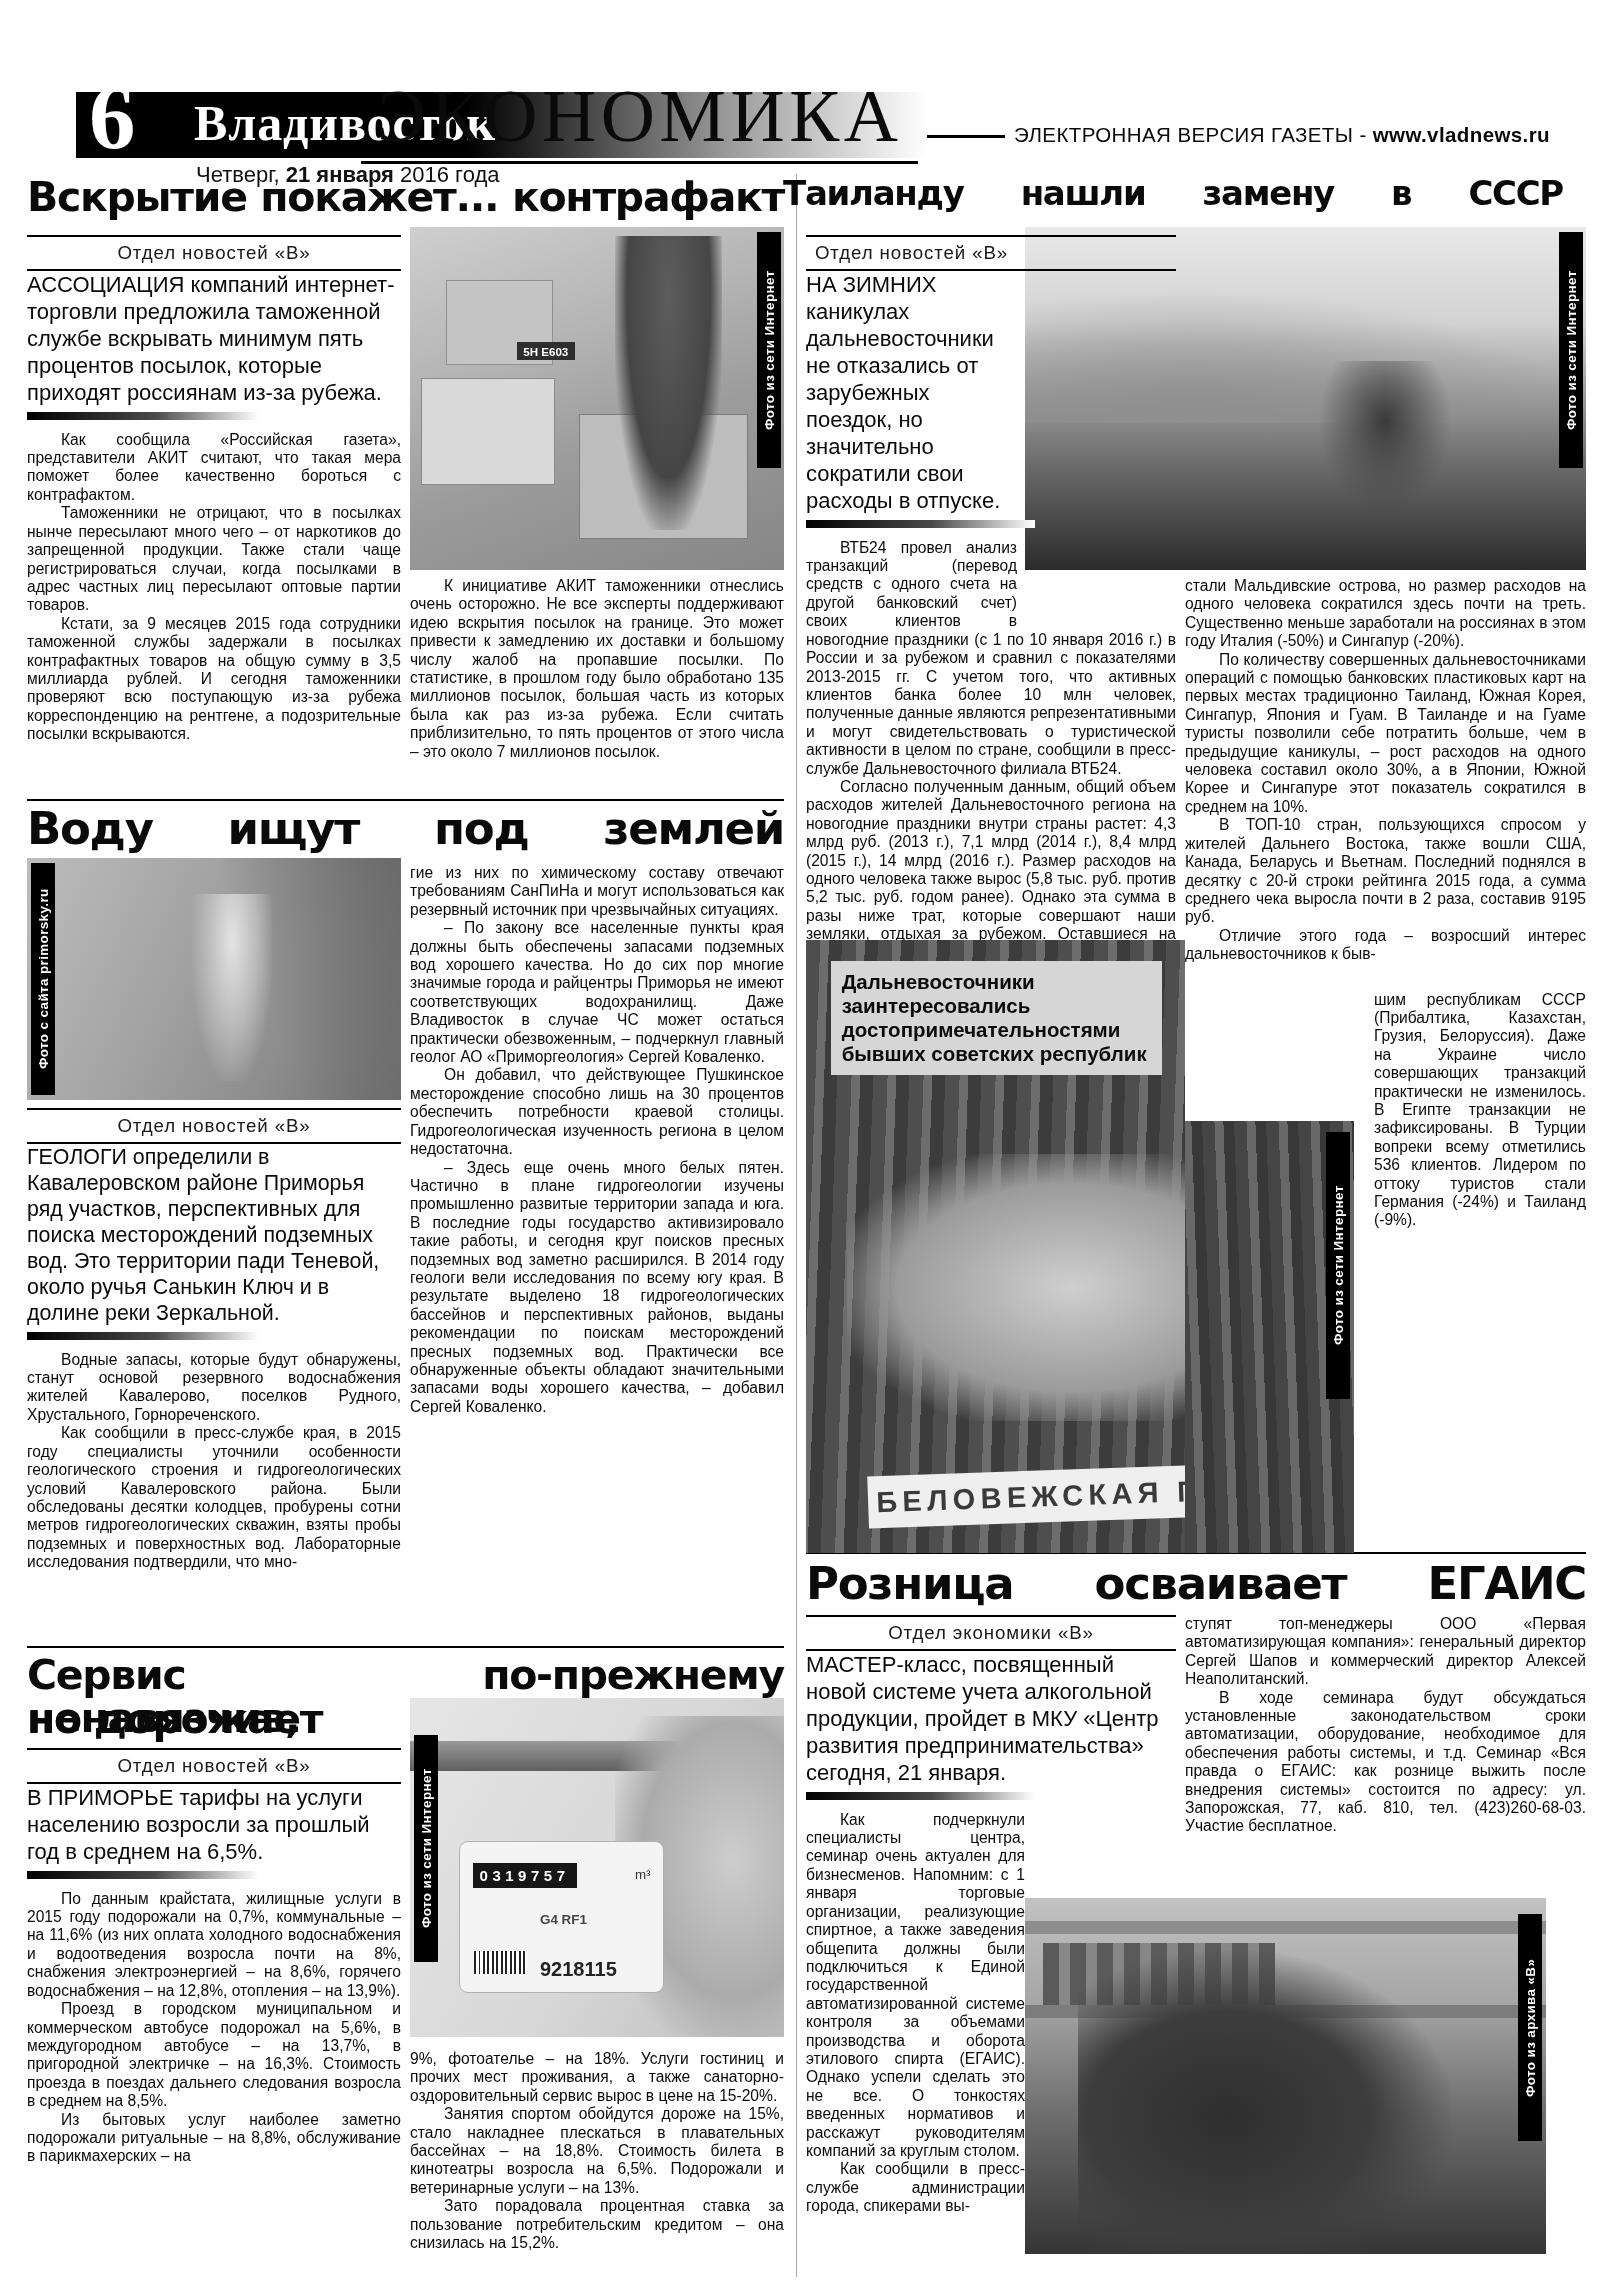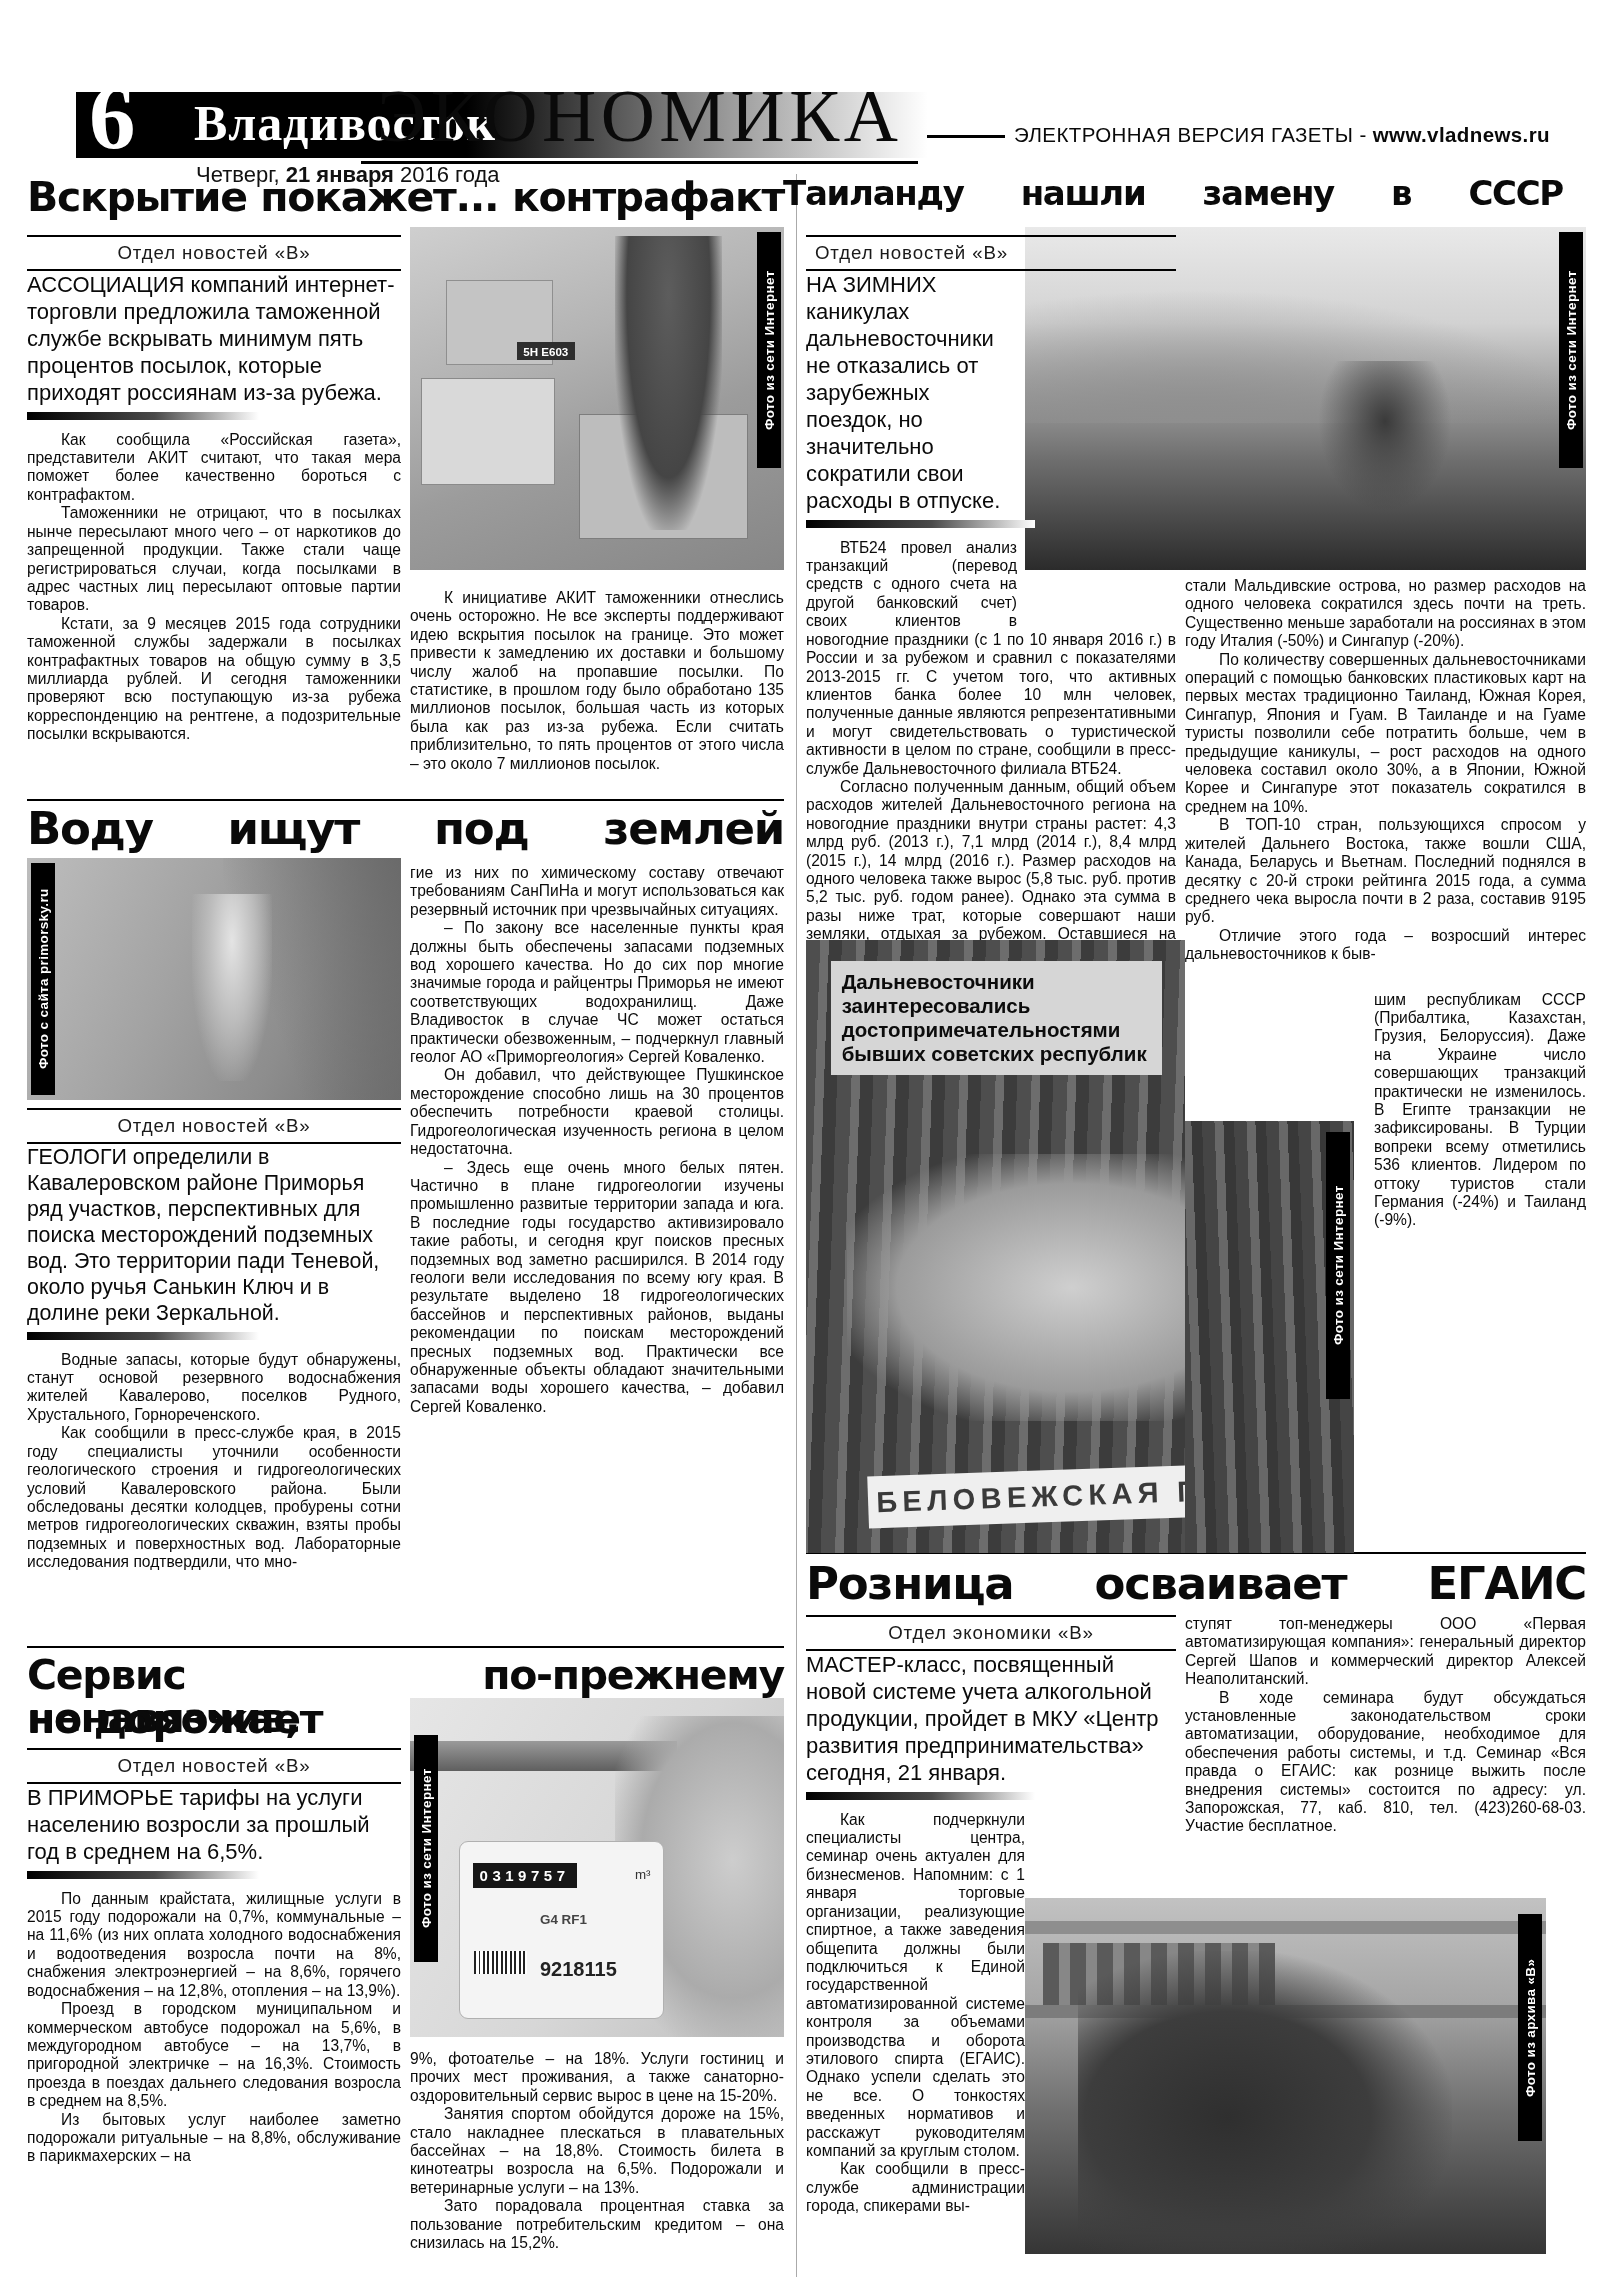--- a/index.html
+++ b/index.html
@@ -69,21 +69,21 @@
               background:linear-gradient(160deg,#cfcfcf 0%,#b4b4b4 35%,#9c9c9c 60%,#868686 100%)">
     <div style="position:absolute;left:10.7px;top:151px;width:134px;height:107px;background:#d9d9d9;border:1.8px solid #8a8a8a"></div>
     <div style="position:absolute;left:36px;top:53px;width:107px;height:85px;background:#c4c4c4;border:1.8px solid #8f8f8f"></div>
     <div style="position:absolute;left:169px;top:187px;width:169px;height:125px;background:#bdbdbd;border:1.8px solid #7d7d7d"></div>
     <div style="position:absolute;left:107px;top:115px;background:#2e2e2e;color:#fff;font-size:11.6px;font-weight:700;padding:2.7px 6.2px">5H E603</div>
     <div style="position:absolute;right:62px;top:9px;width:107px;height:294px;background:radial-gradient(ellipse at 50% 20%,#5d5d5d 0%,#454545 55%,transparent 75%)"></div>
     <div class="vcap" style="right:2.7px;top:5.3px;height:236px">Фото из сети Интернет</div>
   </div>
 
   <div class="abs" style="left:410px;top:577px;width:374px">
-    <div class="bt" style="margin-top:12px">
+    <div class="bt" style="margin-top:0">
       <p>К инициативе АКИТ таможенники отнеслись очень осторожно. Не все эксперты поддерживают идею вскрытия посылок на границе. Это может привести к замедлению их доставки и большому числу жалоб на пропавшие посылки. По статистике, в прошлом году было обработано 135 миллионов посылок, большая часть из которых была как раз из-за рубежа. Если считать приблизительно, то пять процентов от этого числа – это около 7 миллионов посылок.</p>
     </div>
   </div>
 
   <div class="abs hl hlj" style="left:783px;top:176px;width:780px;font-size:34px">Таиланду нашли замену в СССР</div>
 
   <div class="ph" style="left:1025px;top:227px;width:561px;height:343px;
               background:linear-gradient(to bottom,#e9e9e9 0%,#d2d2d2 28%,#a7a7a7 45%,#6e6e6e 68%,#2b2b2b 100%)">
     <div style="position:absolute;left:0;top:62px;width:100%;height:134px;background:radial-gradient(ellipse at 30% 100%,#8f8f8f 0%,transparent 70%)"></div>
     <div style="position:absolute;right:134px;top:134px;width:134px;height:151px;background:radial-gradient(ellipse at 50% 40%,#3a3a3a 0%,transparent 70%)"></div>
@@ -153,21 +153,21 @@
       <p>– Здесь еще очень много белых пятен. Частично в плане гидрогеологии изучены промышленно развитые территории запада и юга. В последние годы государство активизировало такие работы, и сегодня круг поисков пресных подземных вод заметно расширился. В 2014 году геологи вели исследования по всему югу края. В результате выделено 18 гидрогеологических бассейнов и перспективных районов, выданы рекомендации по поискам месторождений пресных подземных вод. Практически все обнаруженные объекты обладают значительными запасами воды хорошего качества, – добавил Сергей Коваленко.</p>
     </div>
   </div>
 
   <div class="abs hl hlj" style="left:27px;top:1654px;width:757px;font-size:41px">Сервис по-прежнему ненавязчив,</div>
   <div class="abs hl" style="left:27px;top:1698px;width:374px;font-size:41px">но дорожает</div>
 
   <div class="ph" style="left:410px;top:1698px;width:374px;height:339px;background:linear-gradient(120deg,#e6e6e6 0%,#d7d7d7 55%,#bdbdbd 100%)">
     <div style="position:absolute;left:0;top:43px;width:267px;height:30px;background:linear-gradient(#9a9a9a,#5f5f5f)"></div>
     <div style="position:absolute;right:-27px;top:18px;width:196px;height:321px;background:radial-gradient(ellipse at 60% 45%,#cdcdcd 0%,#ababab 55%,transparent 80%)"></div>
-    <div style="position:absolute;left:49px;top:143px;width:205px;height:178px;background:#f4f4f4;border:1.8px solid #b0b0b0;border-radius:9px">
+    <div style="position:absolute;left:49px;top:143px;width:205px;height:152px;background:#f4f4f4;border:1.8px solid #b0b0b0;border-radius:9px">
       <div style="position:absolute;left:12.5px;top:21.4px;background:#161616;color:#fff;font-size:15px;font-weight:700;
                   letter-spacing:4.5px;padding:3.6px 7.1px"><span>0319757</span></div>
       <div style="position:absolute;right:12.5px;top:25px;font-size:13.4px;color:#333">m³</div>
       <div style="position:absolute;left:80px;top:70px;font-size:13.4px;color:#444;font-weight:700">G4 RF1</div>
       <div style="position:absolute;left:80px;top:116px;font-size:20px;color:#222;font-weight:700">9218115</div>
       <div style="position:absolute;left:14.3px;top:109px;width:53px;height:23px;
                   background:repeating-linear-gradient(90deg,#222 0 1.8px,#fff 1.8px 4.5px)"></div>
     </div>
     <div class="vcap" style="left:3.6px;top:37px;height:227px">Фото из сети Интернет</div>
   </div>

